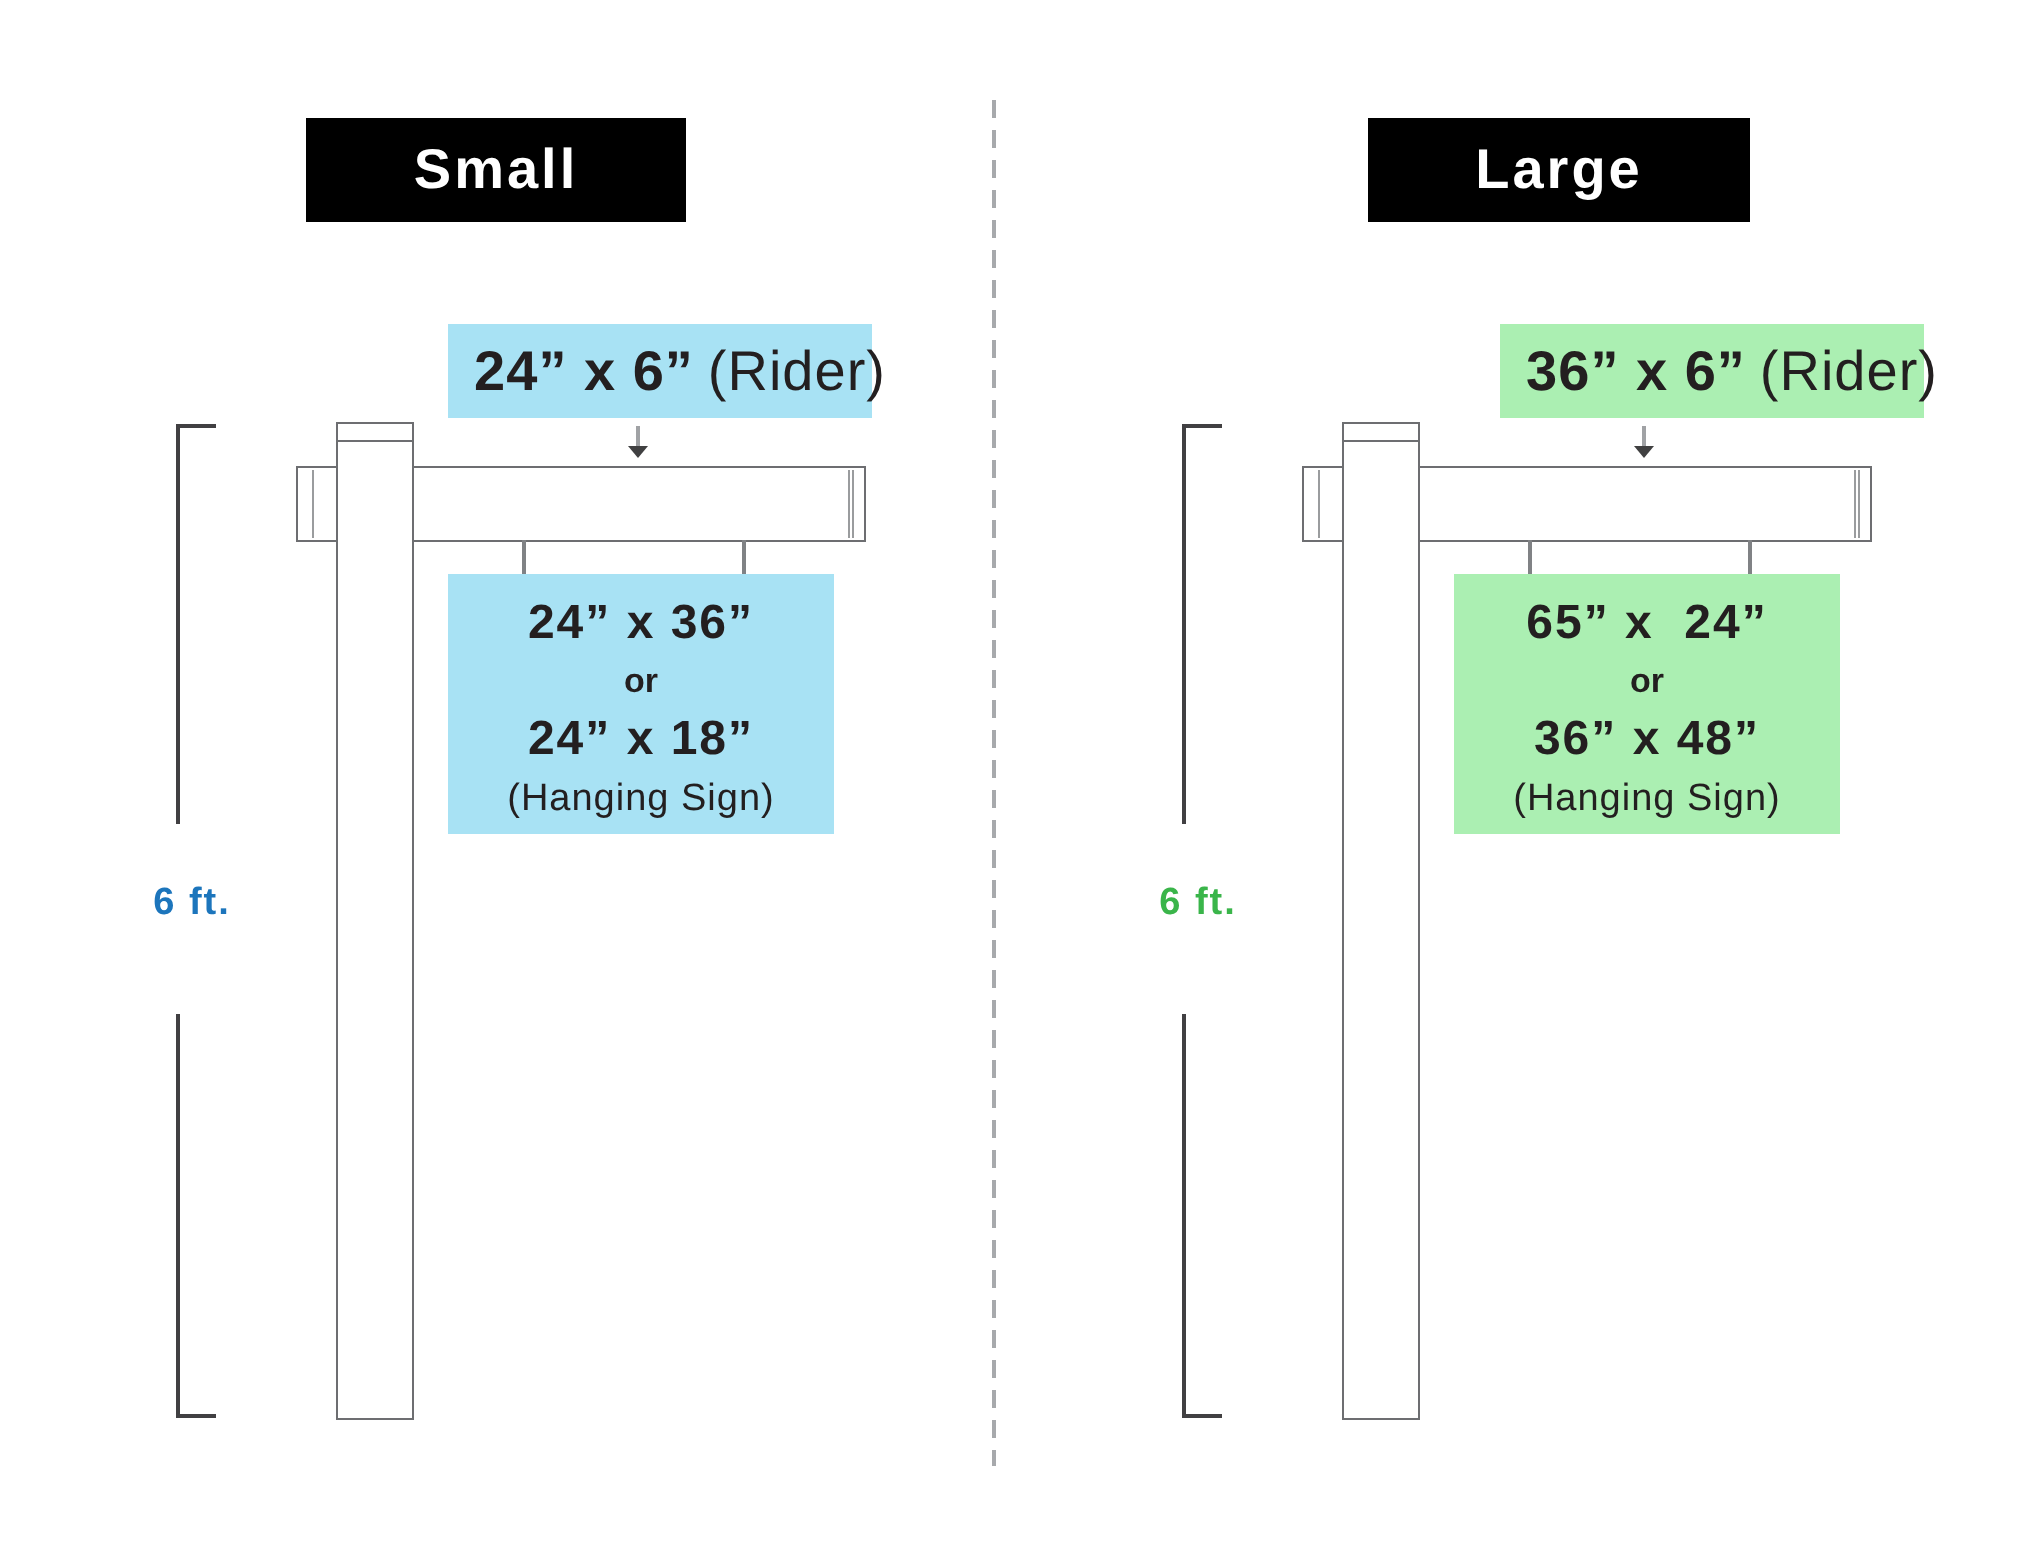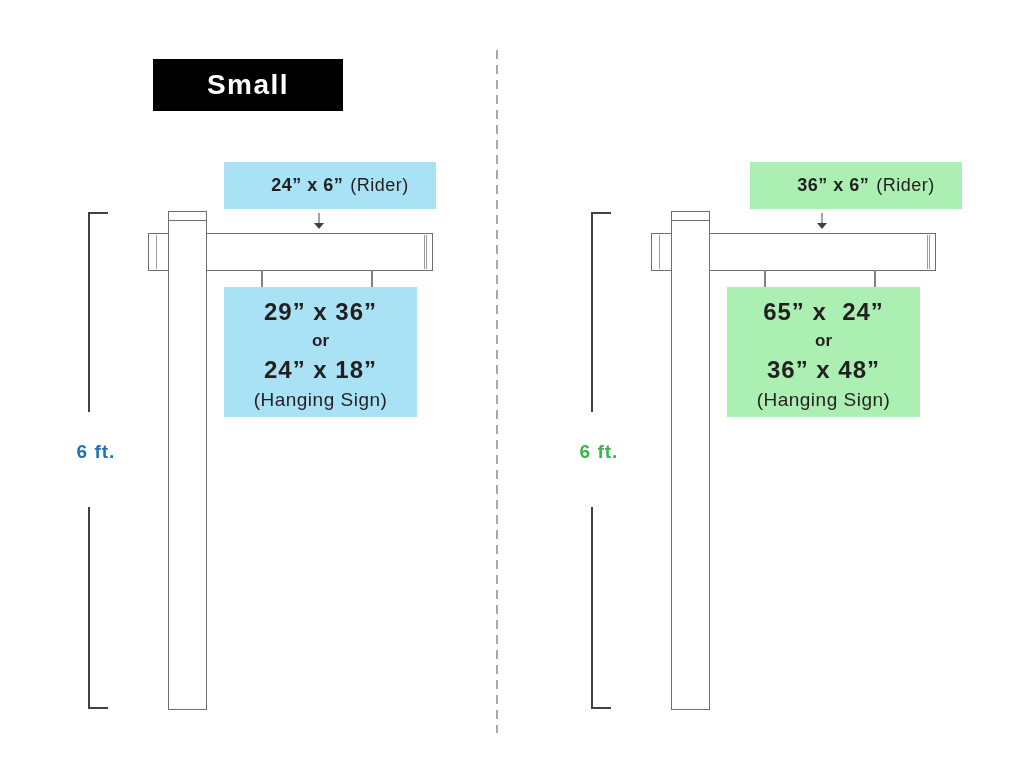--- a/index.html
+++ b/index.html
@@ -21,21 +21,21 @@
     position:absolute; top:59px; height:52px; background:#000;
     color:#fff; font-weight:bold; font-size:28px; letter-spacing:1.5px;
     display:flex; align-items:center; justify-content:center;
   }
   .panel-small .title-box { left:153px; width:190px; }
   .panel-large .title-box { left:181px; width:191px; }
 
   .rider-box {
     position:absolute; left:224px; top:162px; width:192px; height:47px;
     display:flex; align-items:center; justify-content:center;
-    font-size:18px; letter-spacing:0.5px; white-space:pre;padding-left:20px;
+    font-size:28px; letter-spacing:0.5px; white-space:pre;padding-left:20px;
   }
   .rider-dims { font-weight:bold; }
   .rider-caption { margin-left:7px; }
 
   .arrow { position:absolute; left:312px; top:213px; width:14px; height:17px; }
   .arrow .stem { position:absolute; left:6px; top:0; width:2px; height:10px; background:#a0a2a5; }
   .arrow .head {
     position:absolute; left:2px; top:10px; width:0; height:0;
     border-left:5px solid transparent; border-right:5px solid transparent;
     border-top:6px solid #404041;
@@ -107,32 +107,35 @@
 
     <div class="arm"></div>
     <div class="arm-line-left"></div>
     <div class="arm-line-right"></div>
     <div class="post"></div>
     <div class="post-cap"></div>
     <div class="hanger hanger-1"></div>
     <div class="hanger hanger-2"></div>
 
     <div class="hanging-box" style="background-color: rgb(168, 226, 244);">
-      <div class="hb-dims">29” x 36”</div>
+      <div class="hb-dims">24” x 36”</div>
       <div class="hb-or">or</div>
       <div class="hb-dims">24” x 18”</div>
       <div class="hb-caption">(Hanging Sign)</div>
     </div>
 
     <div class="bracket-top"></div>
     <div class="bracket-bottom"></div>
     <div class="height-label" style="color: rgb(28, 117, 188);">6 ft.</div>
   </div>
 
   <div class="panel panel-large">
+    <div class="title-box">
+      <span>Large</span>
+    </div>
 
     <div class="rider-box" style="background-color: rgb(171, 239, 178); margin-left: 23px;">
       <span class="rider-dims">36” x 6”</span>
       <span class="rider-caption">(Rider)</span>
     </div>
 
     <div class="arrow">
       <div class="stem"></div>
       <div class="head"></div>
     </div>

